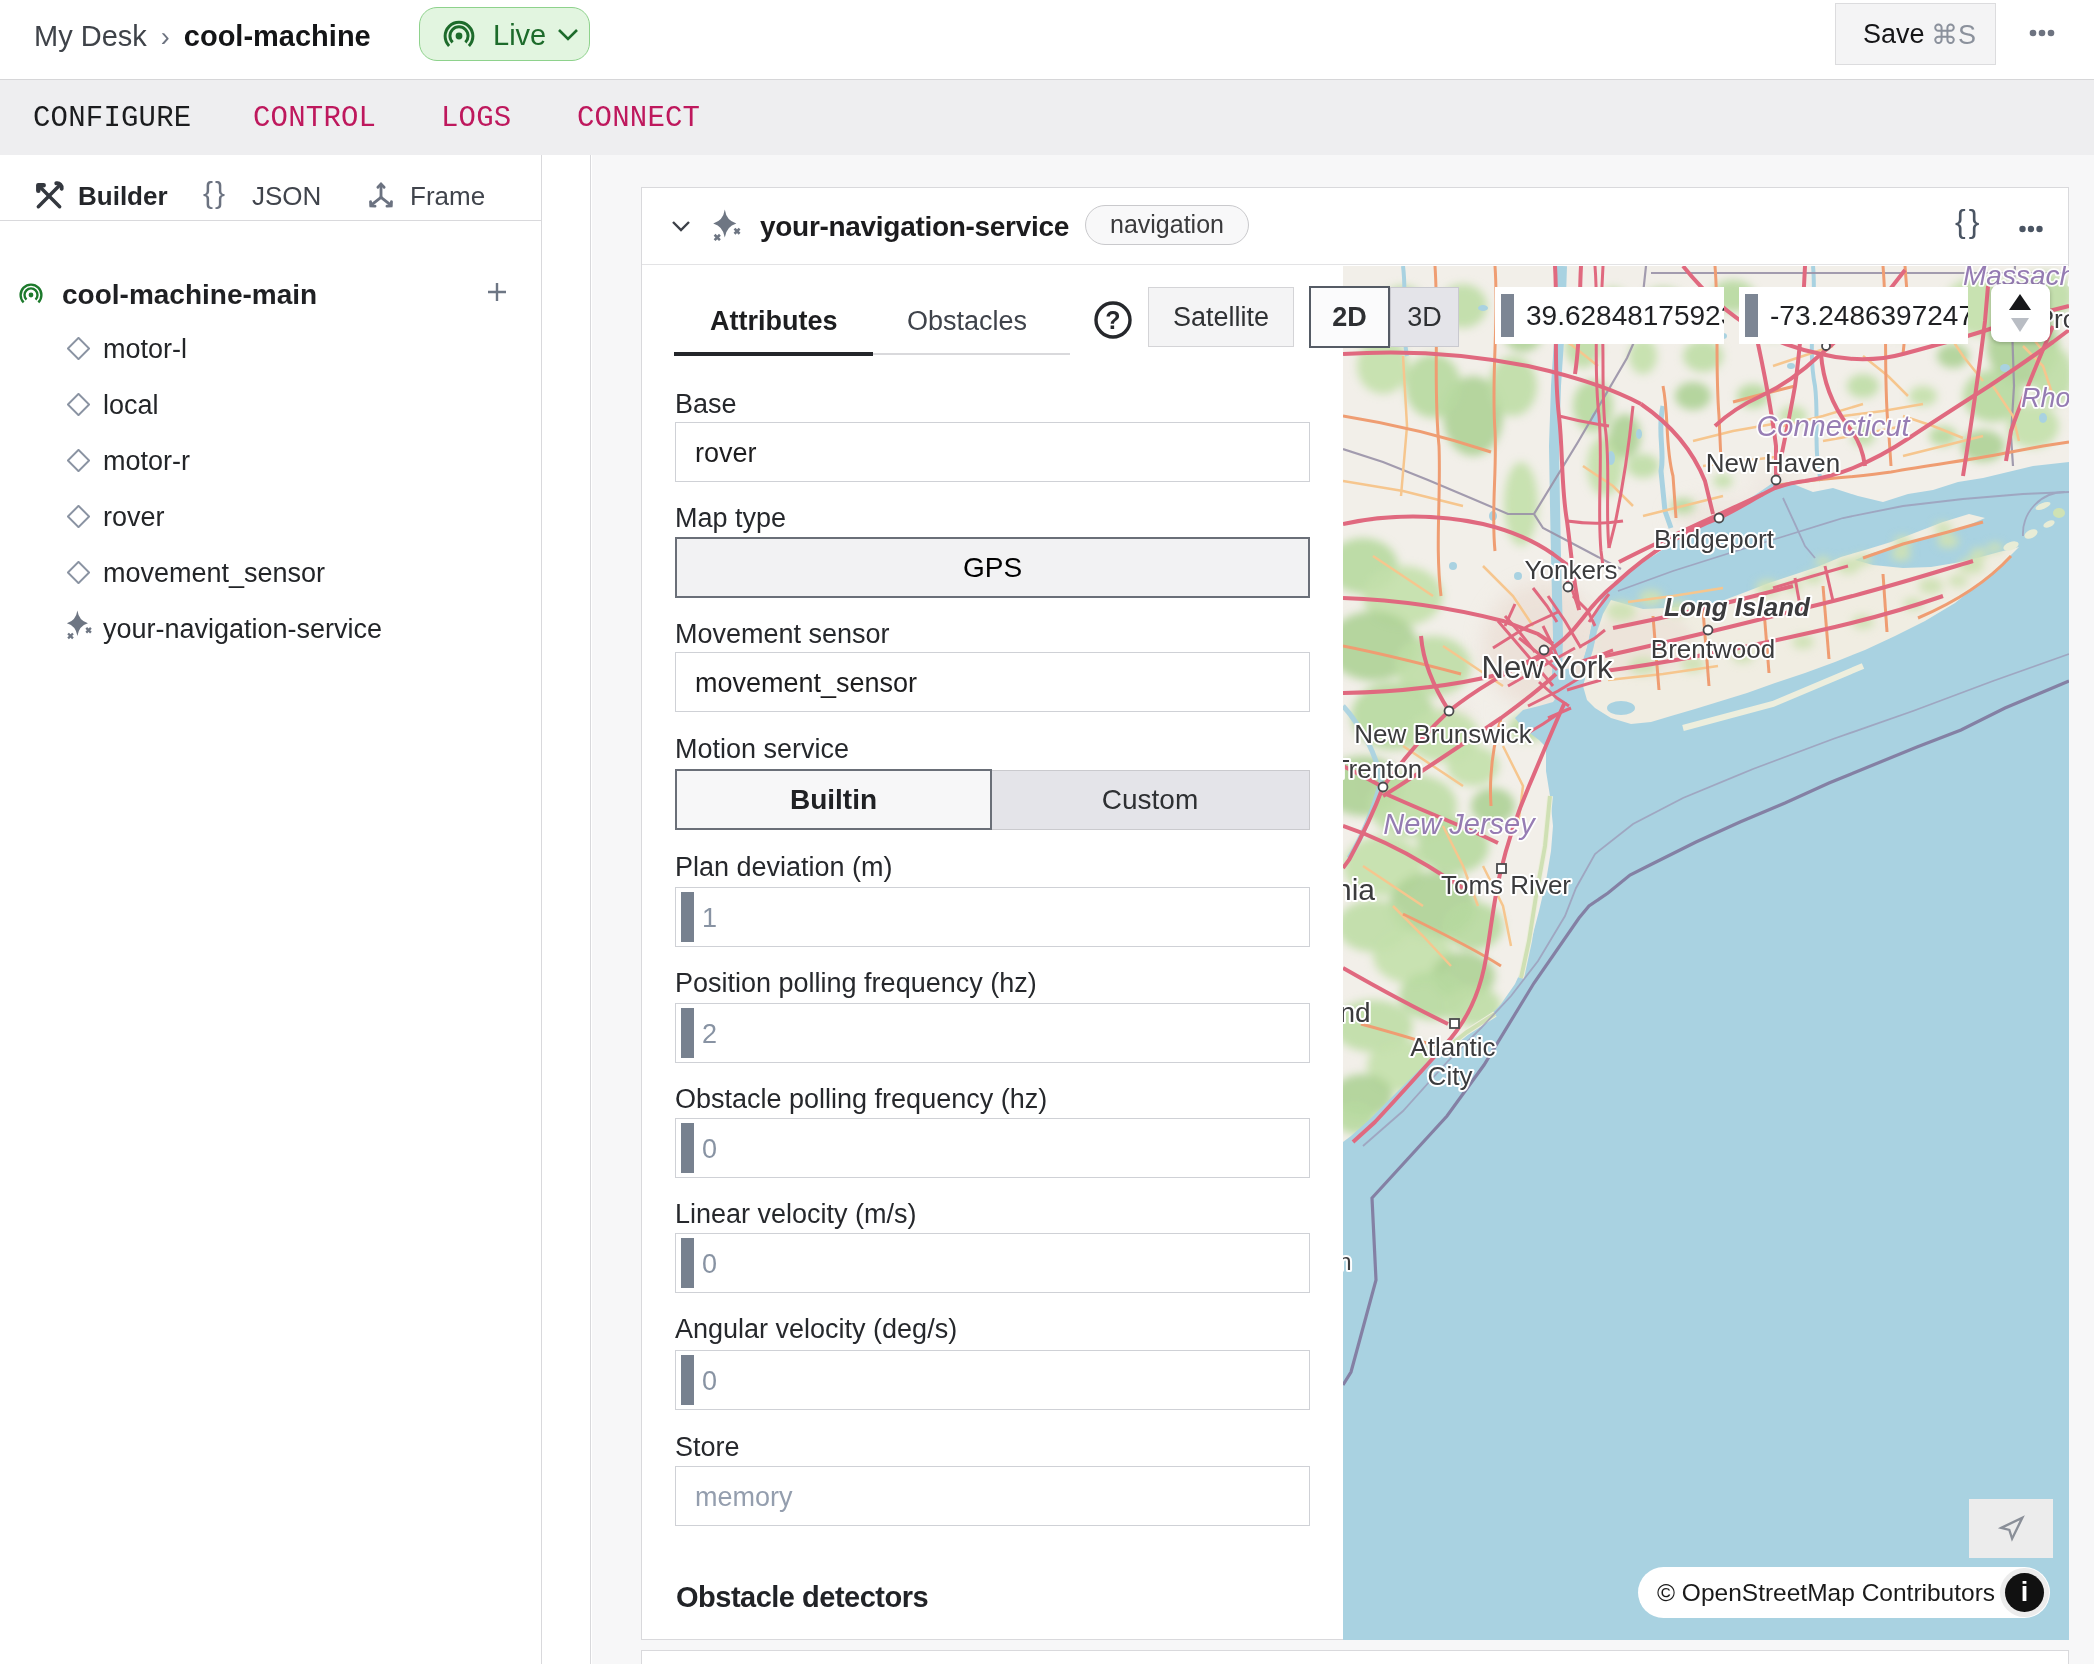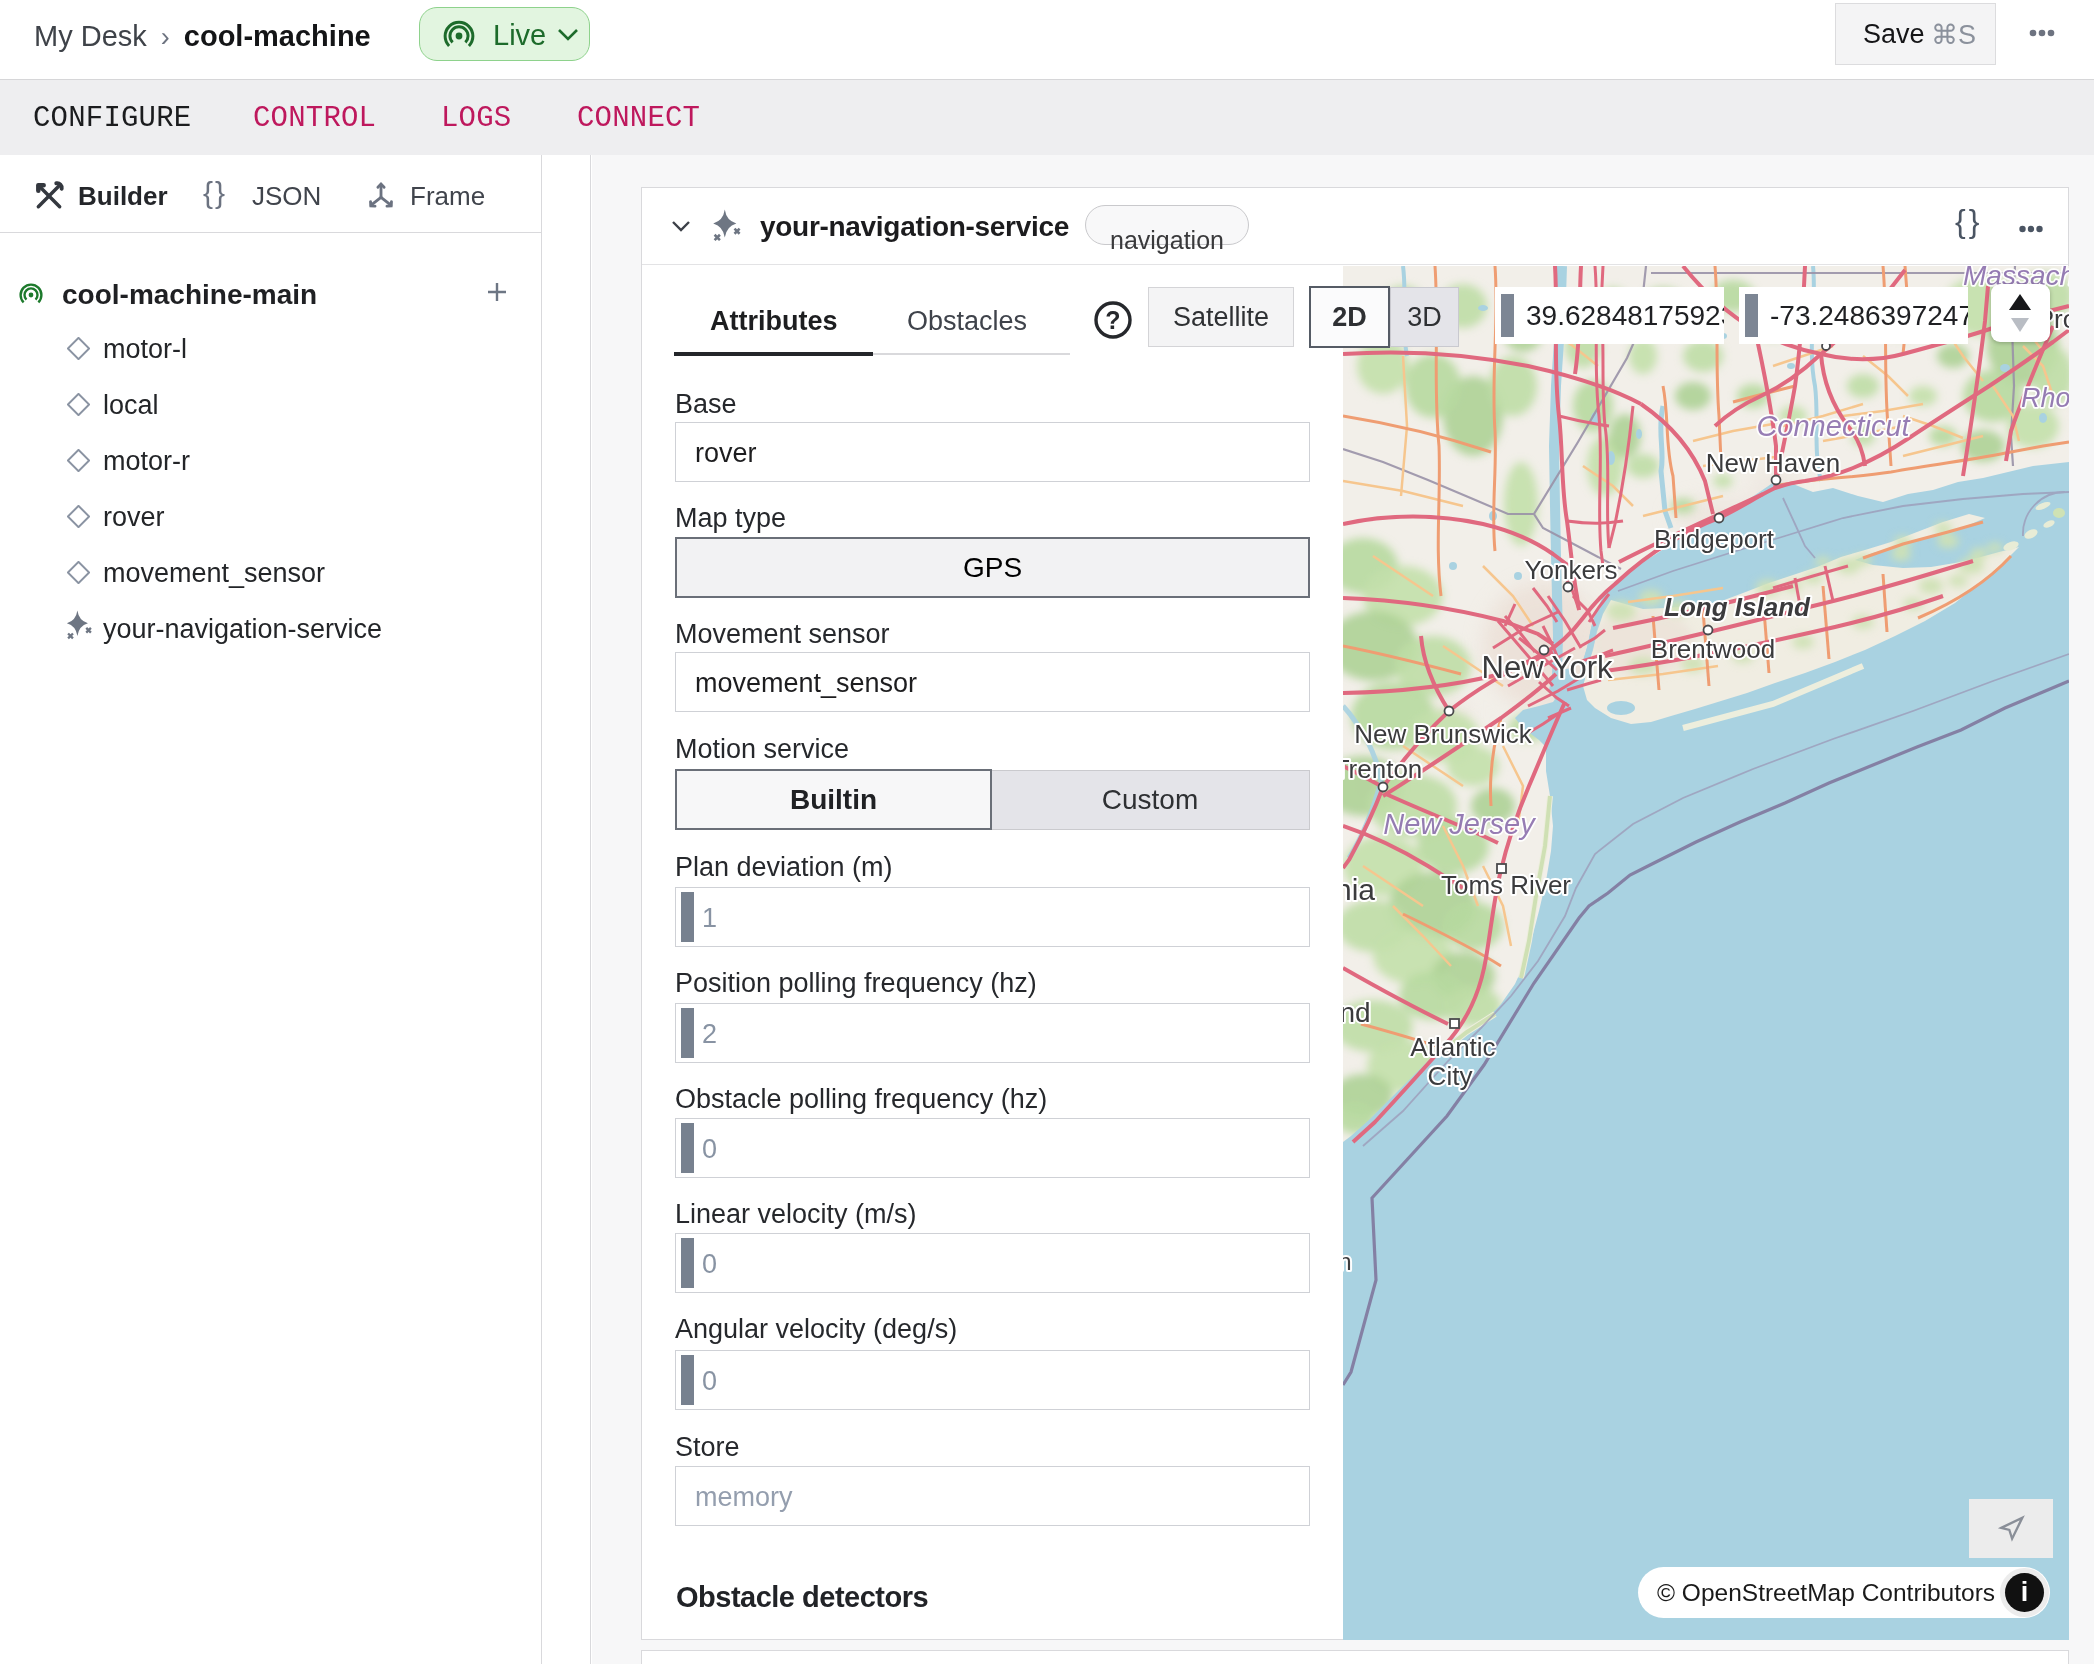--- a/index.html
+++ b/index.html
@@ -12,29 +12,29 @@
   #livepill { position:absolute; left:419px; top:7px; width:171px; height:54px; background:#e2f5e0; border:1px solid #8ed28c; border-radius:18px; }
   #livepill span { position:absolute; left:73px; top:11px; font-size:29px; color:#1d6b2b; font-weight:500; }
   #savebtn { position:absolute; left:1835px; top:3px; width:161px; height:62px; background:#f4f4f5; border:1px solid #dcdcde; }
   #savebtn .s1 { position:absolute; left:27px; top:15px; font-size:27px; color:#151517; }
   #savebtn .s2 { position:absolute; left:95px; top:15px; font-size:27px; color:#8b919c; }
   
   #navbar { position:absolute; left:0; top:80px; width:2094px; height:75px; background:#eeeef0; }
   #navbar span { position:absolute; top:22px; font-family:"Liberation Mono", monospace; font-size:29px; letter-spacing:0.2px; color:#be185d; }
   
   #sidebar { position:absolute; left:0; top:155px; width:542px; height:1509px; background:#fff; border-right:1px solid #d9d9dc; }
-  #sbtabs { position:absolute; left:0; top:0; width:541px; height:78px; border-bottom:1px solid #d9d9dc; }
+  #sbtabs { position:absolute; left:0; top:0; width:541px; height:66px; border-bottom:1px solid #d9d9dc; }
   #gutter { position:absolute; left:542px; top:155px; width:49px; height:1509px; background:#fff; border-right:1px solid #d9d9dc; }
   #main { position:absolute; left:592px; top:155px; width:1502px; height:1509px; background:#f7f7f8; }
   .treetxt { position:absolute; font-size:27px; color:#232528; }
   
   #card { position:absolute; left:641px; top:187px; width:1428px; height:1453px; background:#fff; border:1px solid #d9d9dc; }
   #cardhead { position:absolute; left:0; top:0; width:1426px; height:77px; border-bottom:1px solid #e3e3e5; background:#fff; }
   #cardtitle { position:absolute; left:118px; top:23px; font-size:28px; font-weight:700; color:#1c1c1e; letter-spacing:-0.3px; }
-  #navpill { position:absolute; left:443px; top:17px; height:40px; padding:16px 24px; border:1.5px solid #c9c9cc; border-radius:21px; background:#f8f8f9; font-size:25px; color:#3a3a3c; line-height:37px; }
+  #navpill { position:absolute; left:443px; top:17px; height:40px; padding:0 24px; border:1.5px solid #c9c9cc; border-radius:21px; background:#f8f8f9; font-size:25px; color:#3a3a3c; line-height:37px; }
   
   .flabel { position:absolute; left:33px; font-size:27px; color:#26282c; }
   .finput { position:absolute; left:33px; width:635px; height:60px; background:#fff; border:1px solid #cfd1d6; font-size:27px; color:#1d1d1f; }
   .finput .val { position:absolute; left:19px; top:15px; }
   .numval { color:#8893a3; margin-left:7px; }
   .handle { position:absolute; left:5px; top:4px; width:13px; height:50px; background:#77818f; }
   
   #map { position:absolute; left:701px; top:78px; width:726px; height:1374px; overflow:hidden; }
   
   .mapbtn { position:absolute; font-size:27px; color:#2e3033; text-align:center; }

